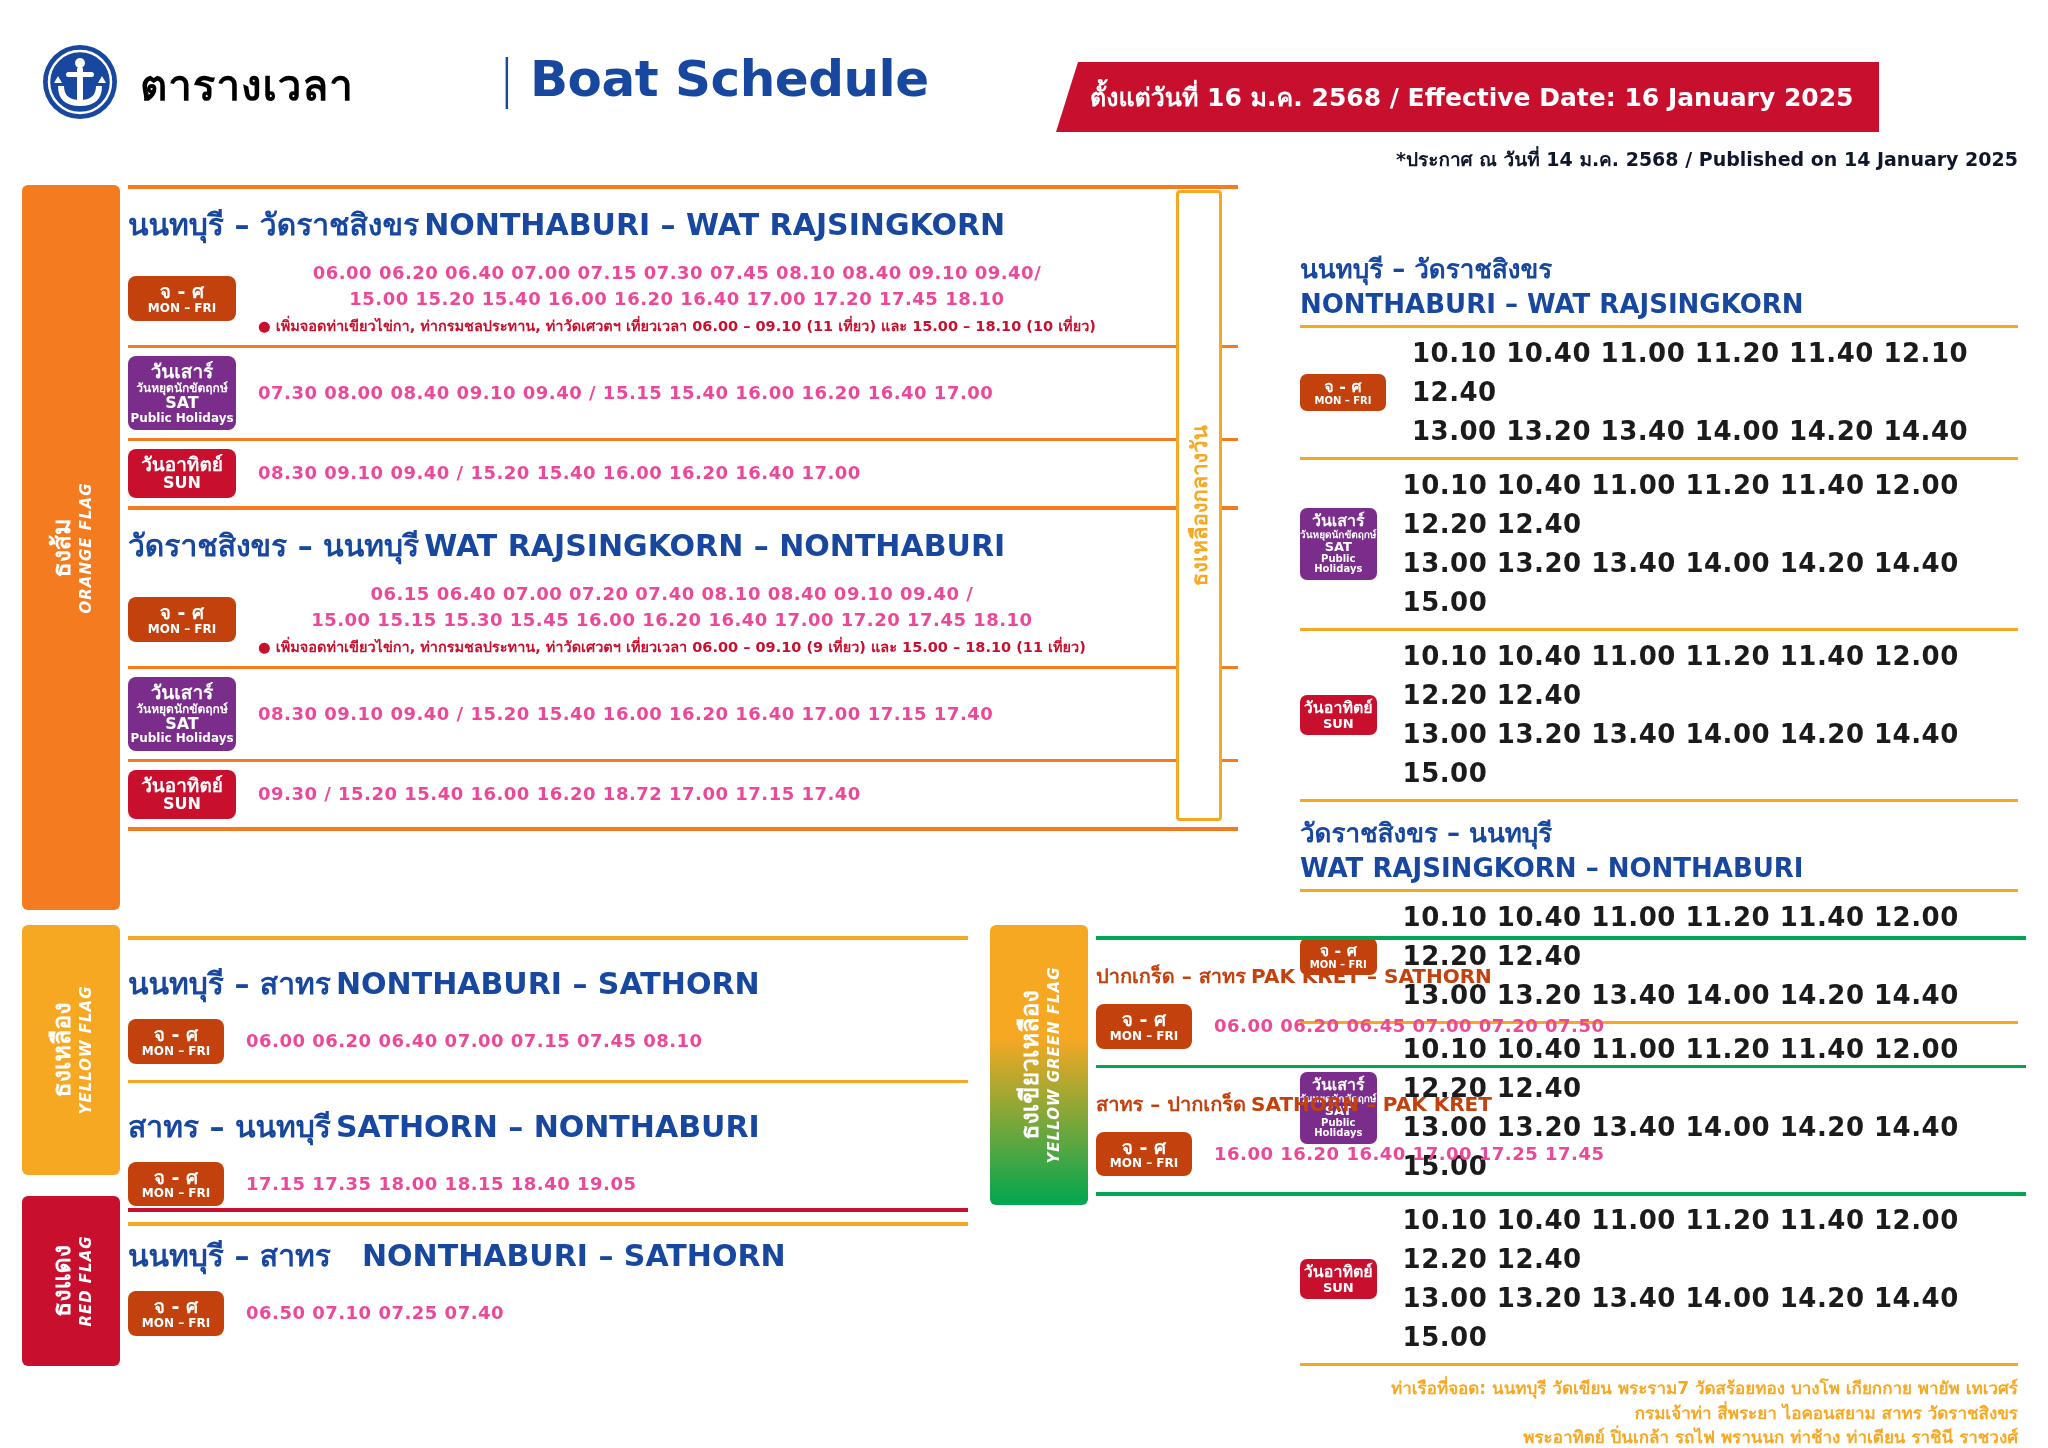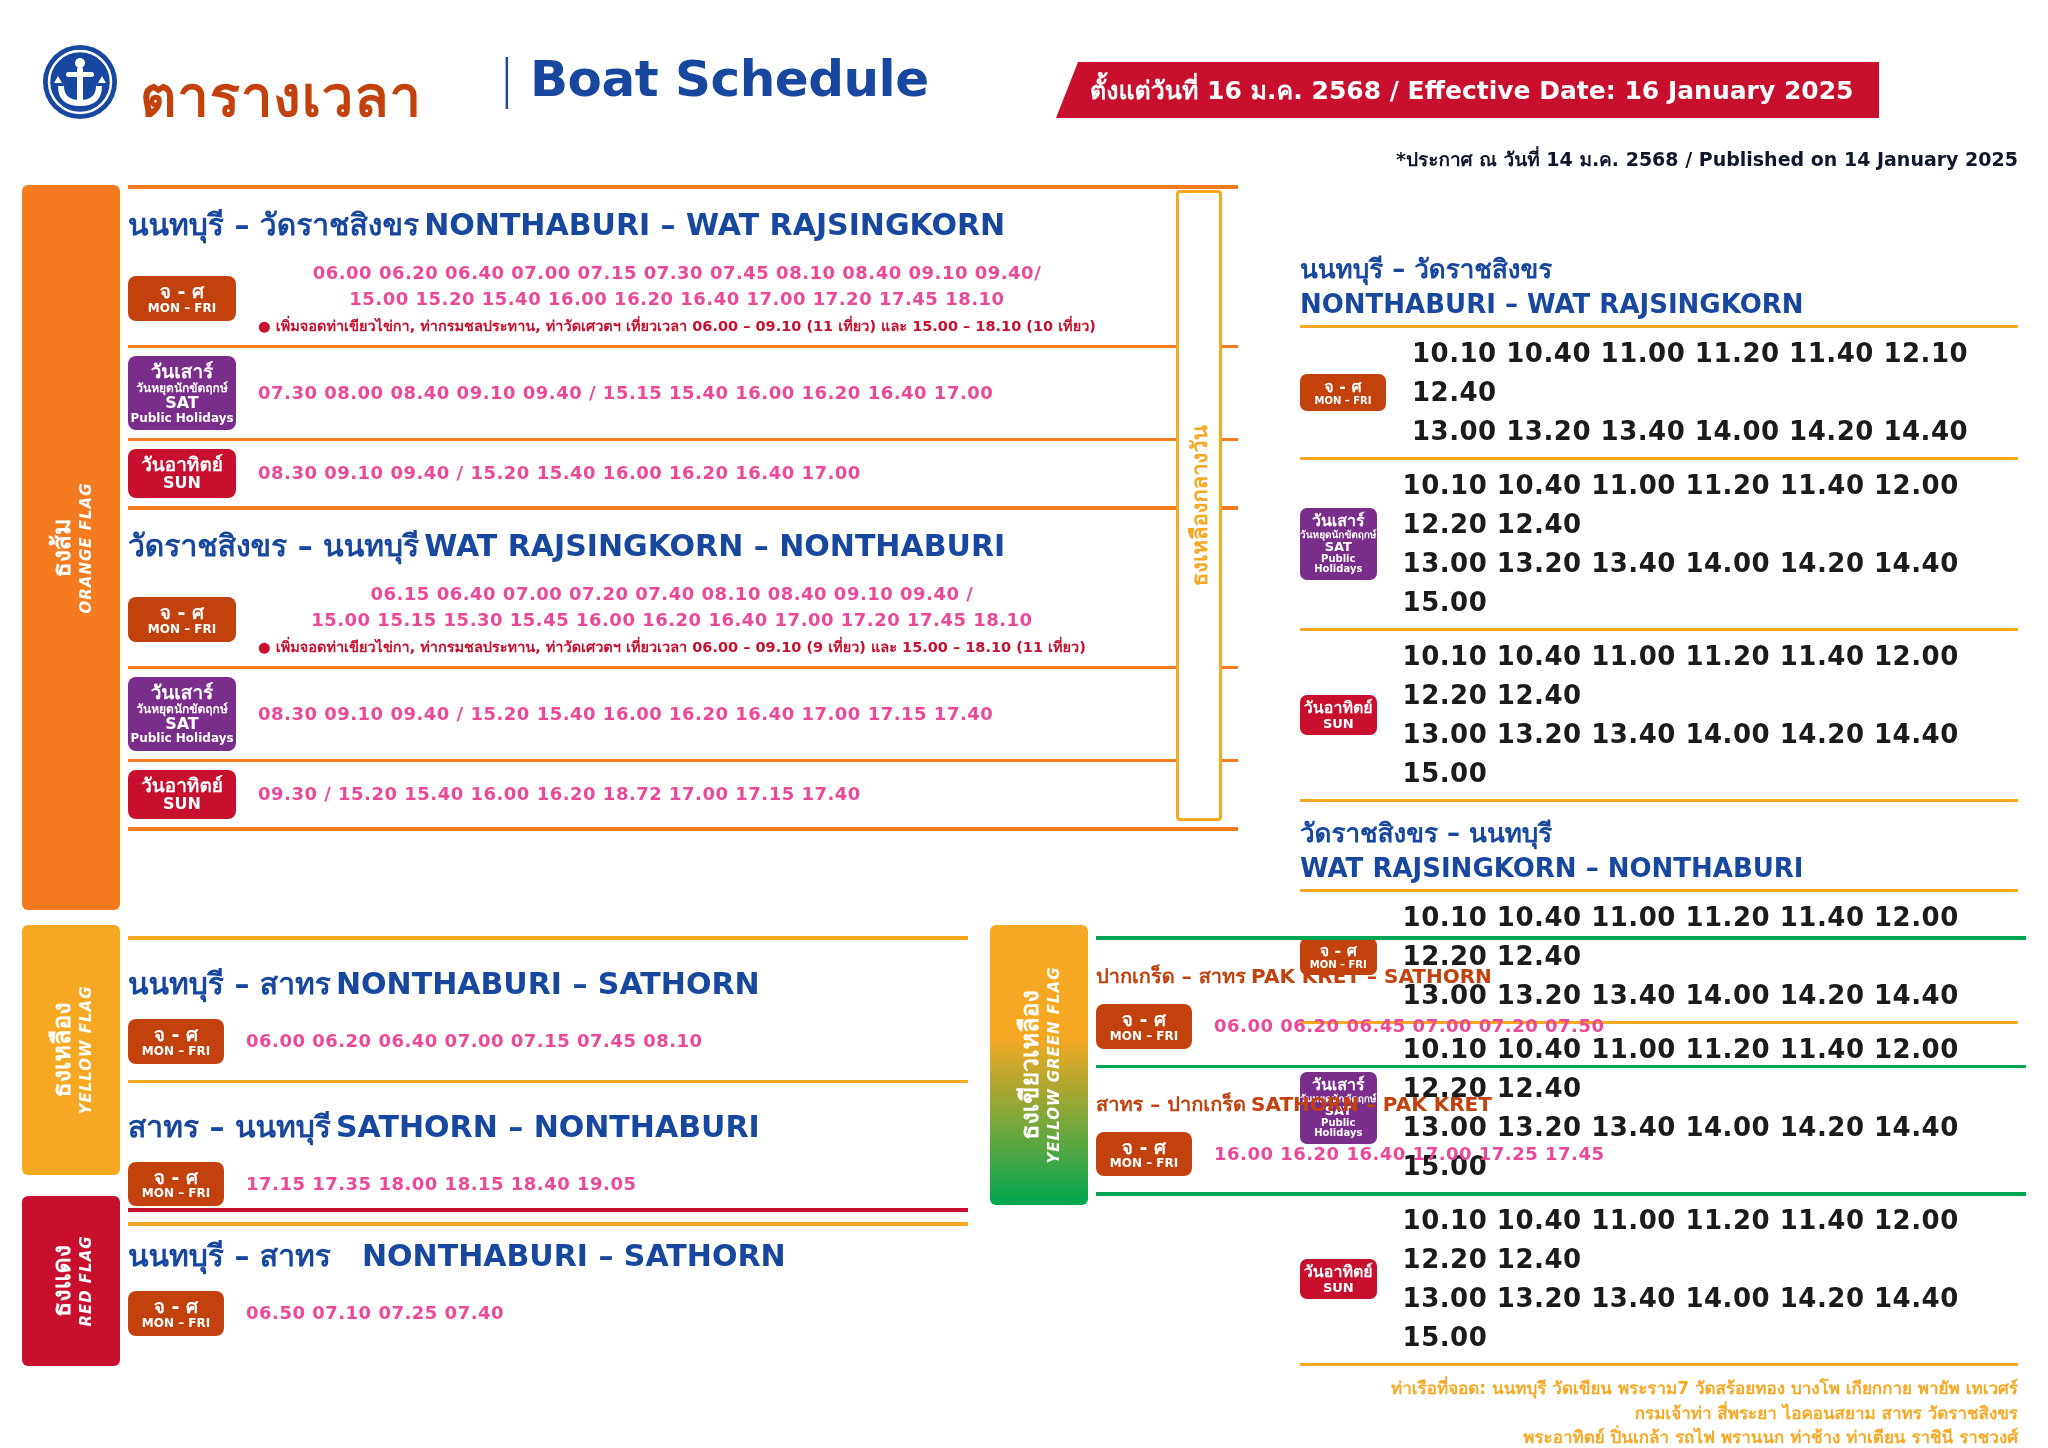--- a/index.html
+++ b/index.html
@@ -9,25 +9,25 @@
     font-family:"DejaVu Sans","Liberation Sans",sans-serif;
     color:#1b1b1b;
     overflow:hidden;
   }
   .page{position:relative;width:2048px;height:1448px;}
 
   
   .header{position:absolute;left:0;top:0;width:2048px;height:160px;}
   .logo{position:absolute;left:40px;top:42px;width:80px;height:80px;}
   .logo svg{display:block;}
-  .title-th{position:absolute;left:140px;top:52px;font-size:56px;font-weight:bold;color:#c2410c;letter-spacing:1px;}
+  .title-th{position:absolute;left:140px;top:52px;font-size:42px;font-weight:bold;color:#000000;letter-spacing:1px;}
   .title-sep{position:absolute;left:498px;top:48px;font-size:52px;color:#17479e;font-weight:300;}
   .title-en{position:absolute;left:530px;top:50px;font-size:50px;font-weight:bold;color:#17479e;letter-spacing:-0.5px;}
   .eff-band{
-    position:absolute;left:1056px;top:62px;height:56px;
+    position:absolute;left:1056px;top:62px;height:70px;
     background:#c8102e;color:#fff;display:flex;align-items:center;
     padding:0 26px 0 34px;
     font-size:25px;font-weight:bold;white-space:nowrap;
     clip-path:polygon(22px 0,100% 0,100% 100%,0 100%);
   }
   .published{
     position:absolute;right:30px;top:144px;
     font-size:19px;font-weight:bold;color:#0f172a;white-space:nowrap;text-align:center;
   }
 

